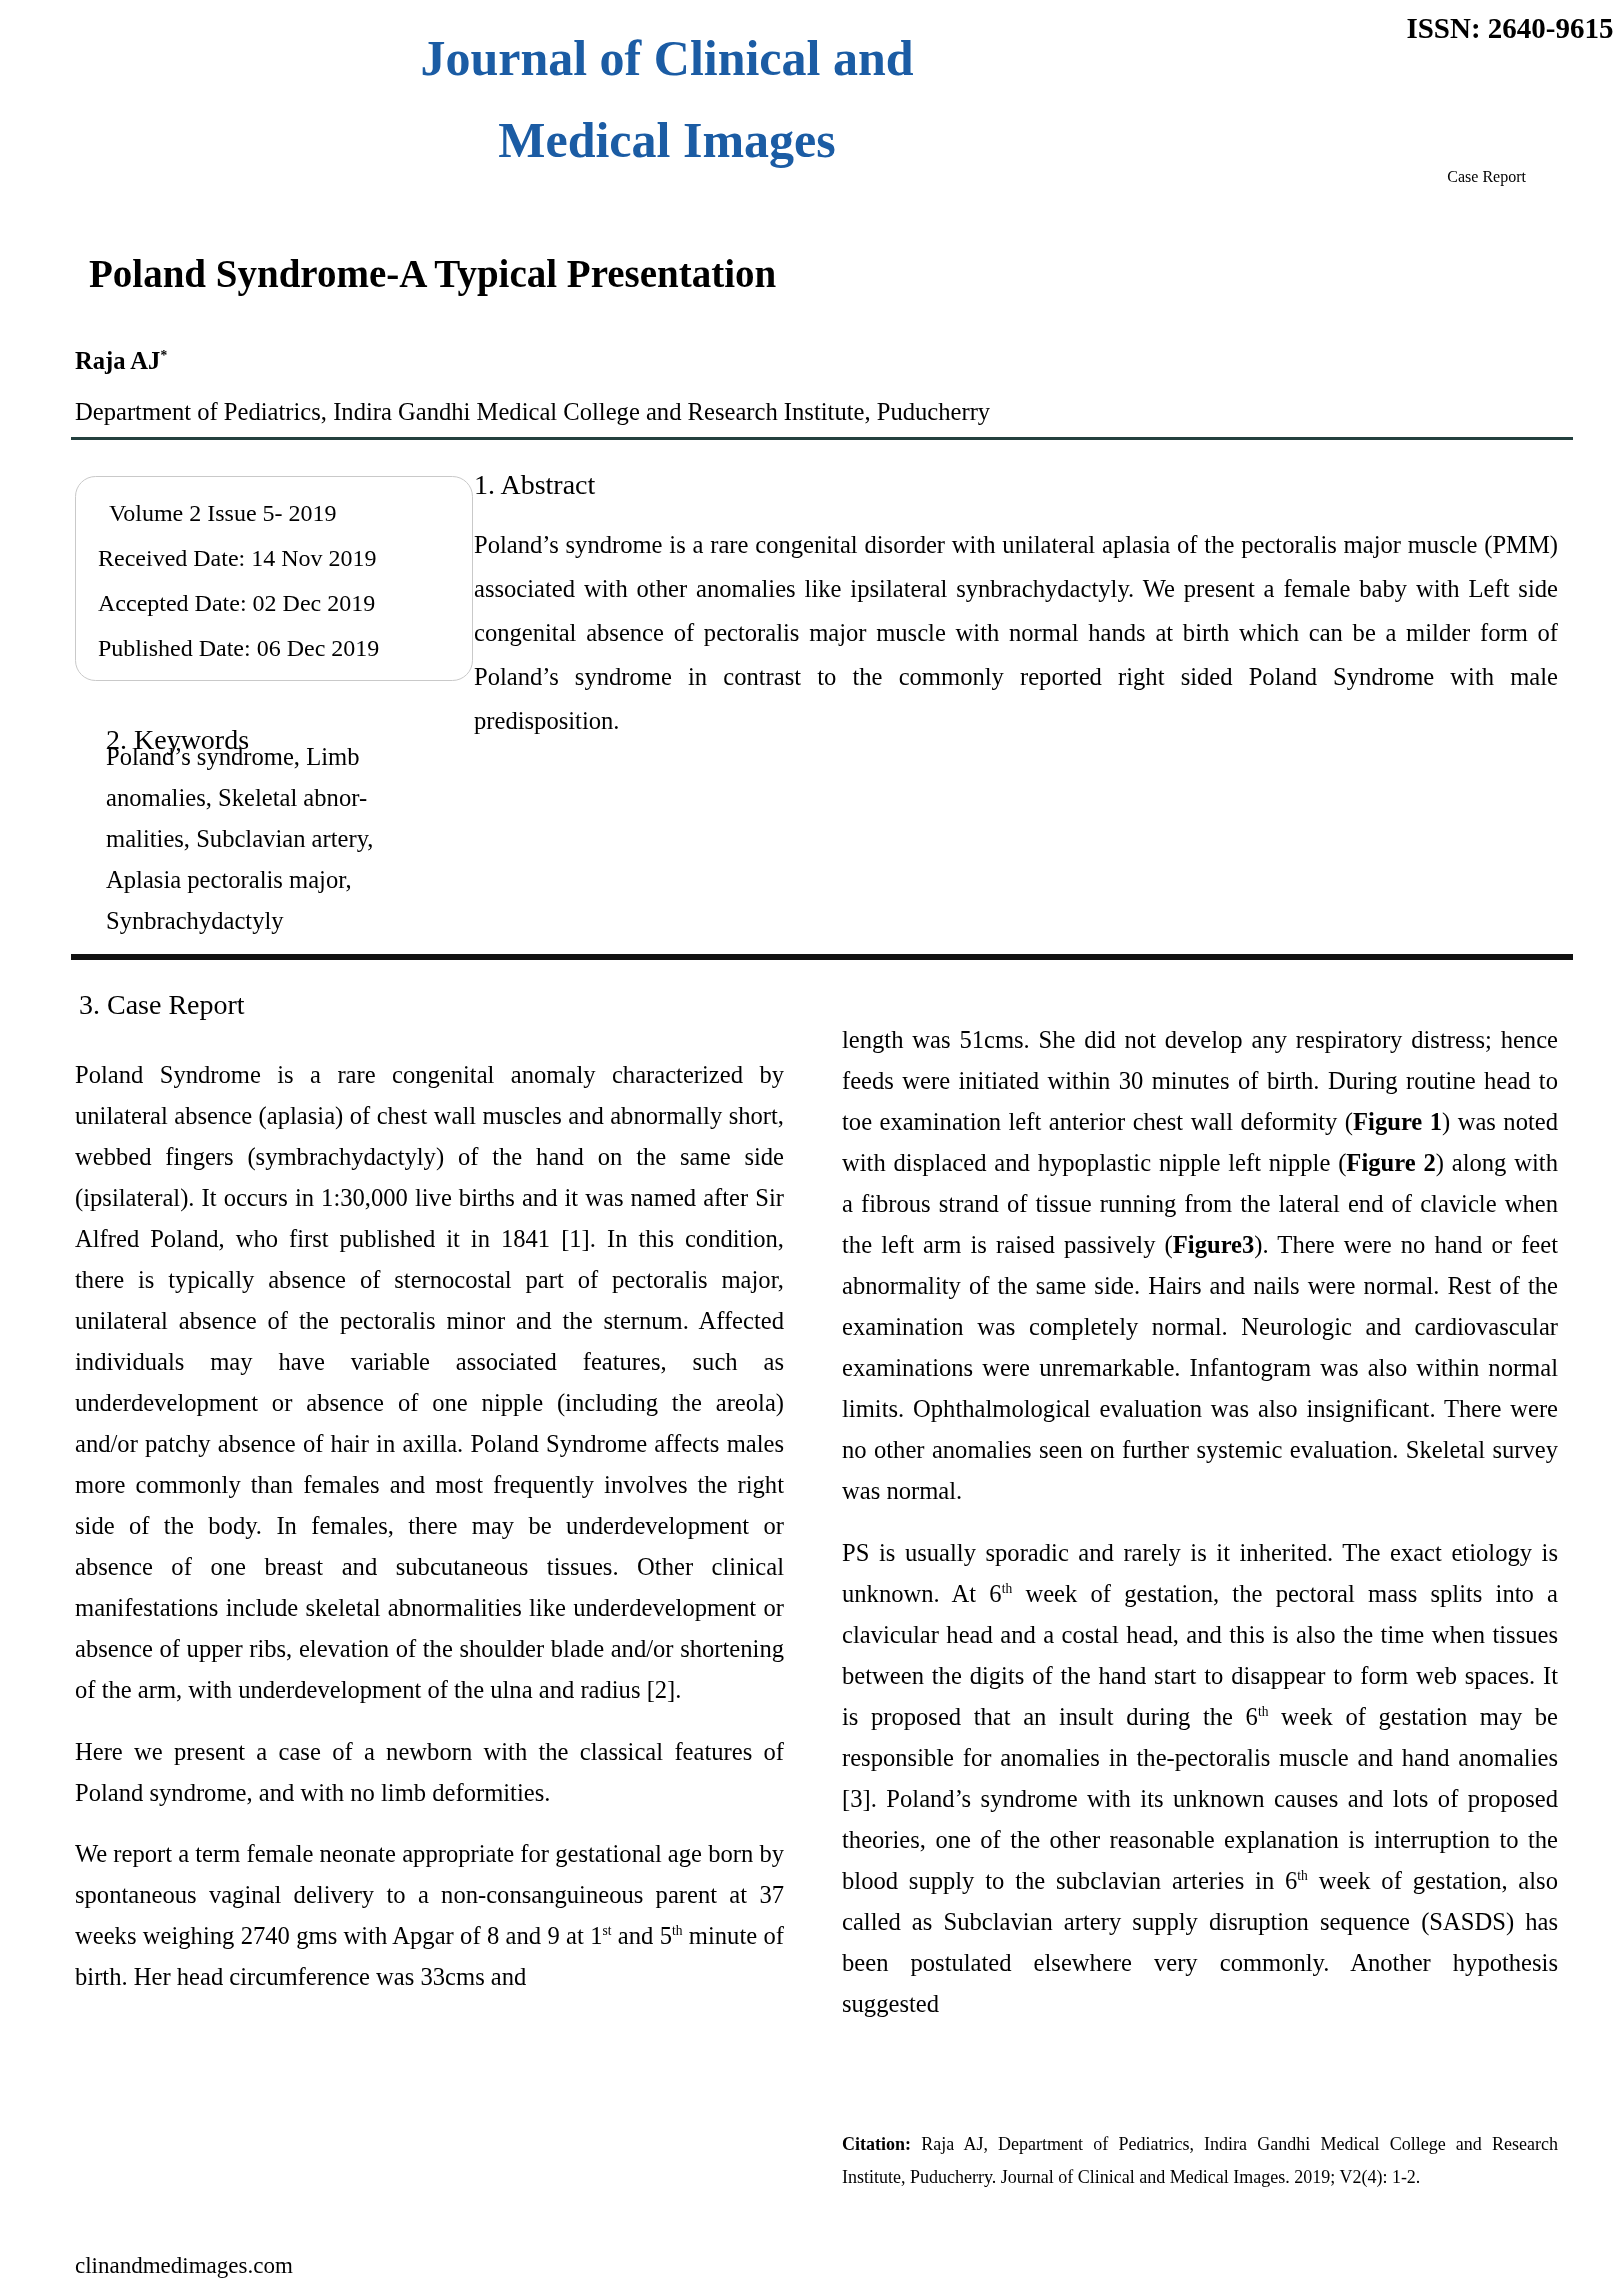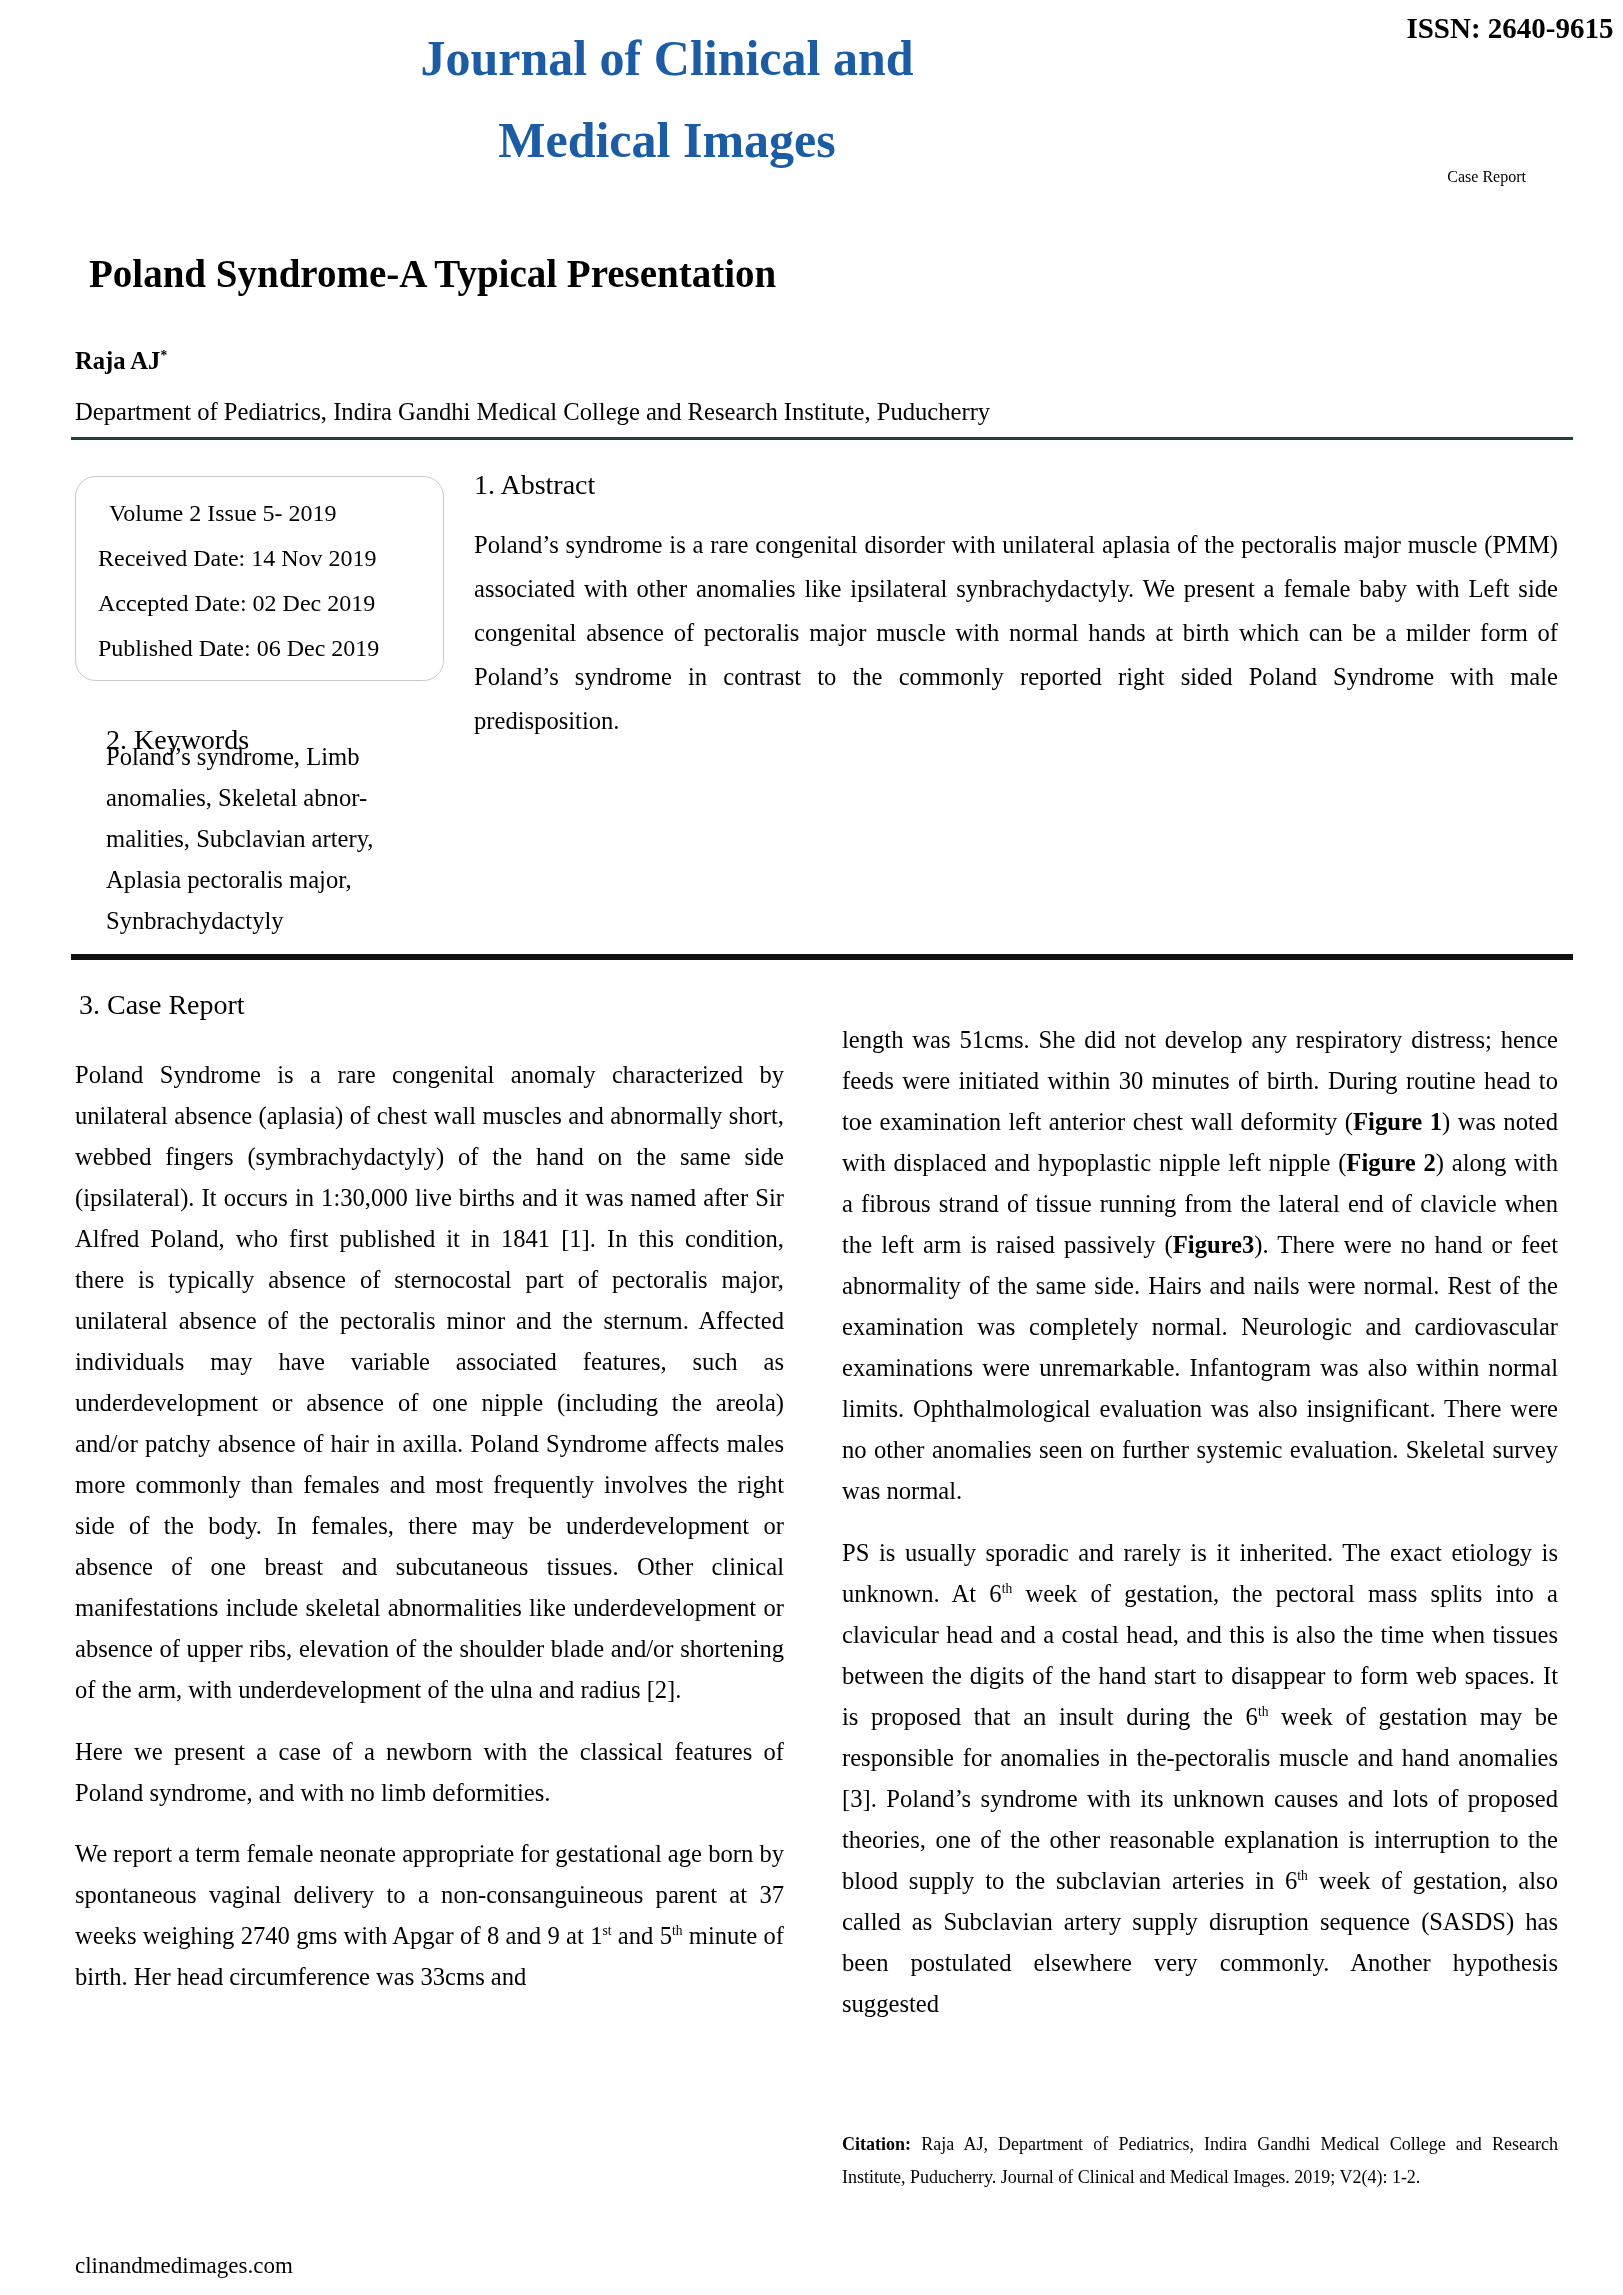--- a/index.html
+++ b/index.html
@@ -40,21 +40,21 @@
   }
   .author sup{font-size:55%;}
   .affiliation{
     position:absolute;top:398px;left:75px;width:1498px;
     font-size:24.6px;
   }
   .rule{position:absolute;left:71px;width:1502px;}
   .teal-rule{top:437px;height:3.2px;background:var(--divider-teal);}
   .black-rule{top:954px;height:5.5px;background:var(--divider-black);}
   .info-box{
-    position:absolute;top:476px;left:75px;width:369px;height:205px;
+    position:absolute;top:476px;left:75px;width:398px;height:205px;
     border:1.6px solid var(--box-border);border-radius:20.6px;
     box-sizing:border-box;
     padding:14.3px 16px 0 22px;
     font-size:24px;line-height:45px;
   }
   .info-box .volume{padding-left:11px;}
   .section-heading{
     position:absolute;
     font-size:28px;font-weight:normal;
   }

